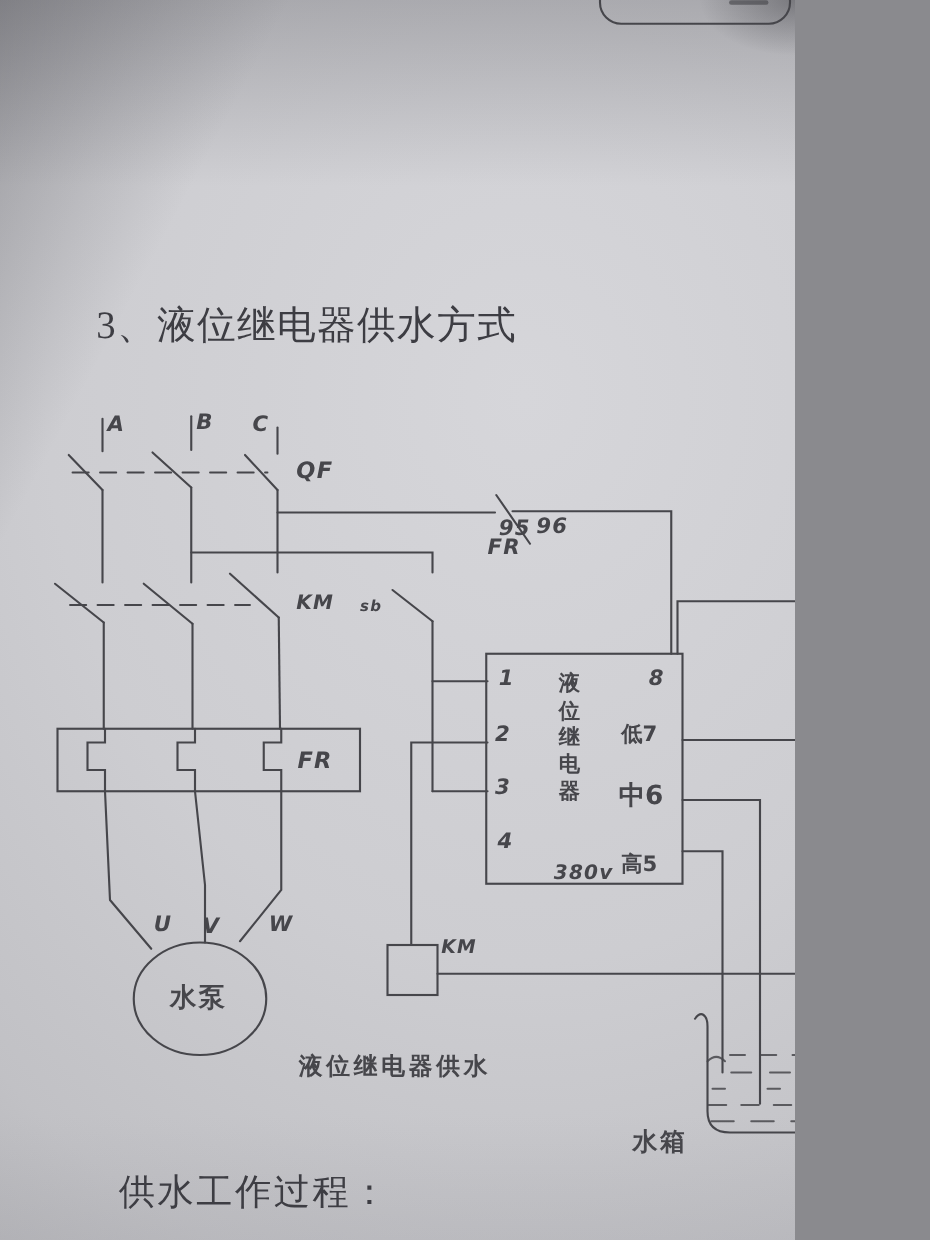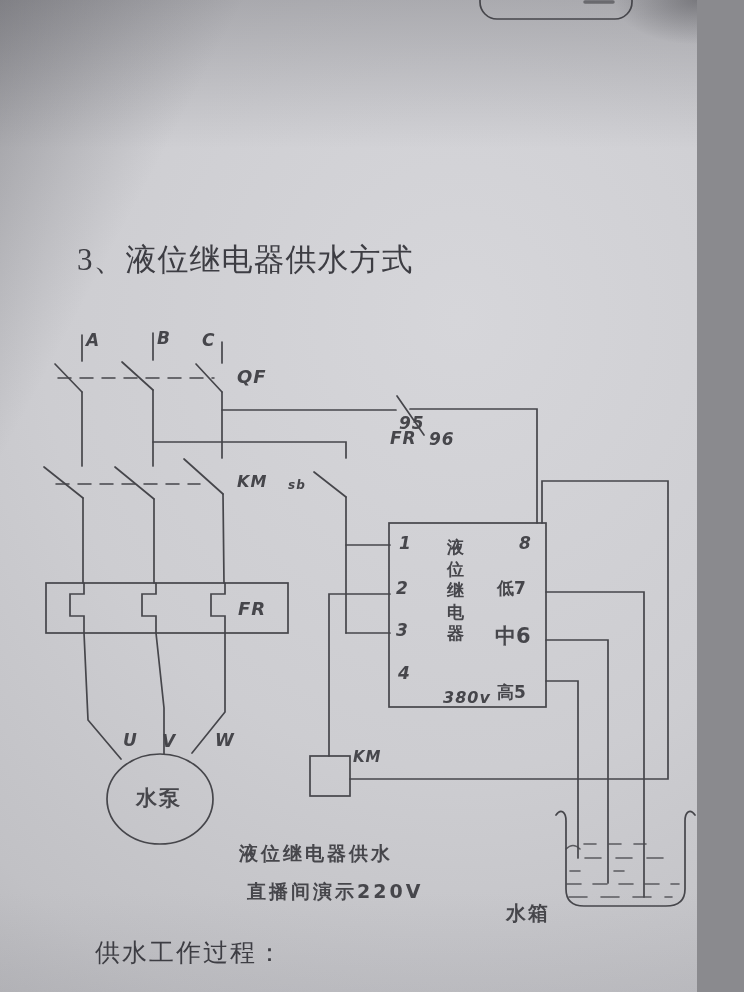--- a/index.html
+++ b/index.html
@@ -1,38 +1,38 @@
 <!DOCTYPE html>
 <html style="--ink: #46464b;"><head>
 <meta charset="utf-8">
 <style>
   html,body { margin:0; padding:0; background:#8a8a8e; }
   .page {
-    position:relative; width:697px; height:992px; overflow:hidden;
+    position:relative; width:636px; height:992px; overflow:hidden;
     font-family:"DejaVu Sans", sans-serif;
     background:
       radial-gradient(16% 6% at 100% 0%, rgba(50,50,55,.40), rgba(50,50,55,0) 75%),
       linear-gradient(118deg, rgba(58,58,64,0.34) 0%, rgba(58,58,64,0) 20%),
       linear-gradient(180deg, rgba(84,84,90,0.30) 0%, rgba(84,84,90,0) 15%),
       linear-gradient(0deg,  rgba(150,150,156,0.20) 0%, rgba(150,150,156,0) 10%),
       radial-gradient(125% 95% at 66% 32%, #d6d6da 0%, #cdcdd1 48%, #c1c1c5 78%, #b0b0b4 100%);
   }
   svg.wires { position:absolute; inset:0; filter:blur(.3px); }
   svg.wires * { stroke:var(--ink,#46464b); fill:none; stroke-width:1.7; stroke-linecap:round; }
   svg.wires .thin  { stroke-width:1.5; }
   svg.wires .dashlink { stroke-dasharray:13 9; }
   svg.wires .water { stroke-width:1.6; opacity:.85; }
   svg.wires .heavy { stroke-width:3.5; opacity:.65; }
 
   .lbl { position:absolute; color:var(--ink,#46464b); white-space:nowrap; line-height:1; }
   .it  { font-style:italic; font-weight:bold; font-size:17px; letter-spacing:1px; }
   .cn  { font-weight:bold; font-size:19px; }
   .serif { font-family:"Liberation Serif","DejaVu Serif",serif; font-weight:normal; color:#3d3d43; }
   .title  { font-size:31px; letter-spacing:1px; }
-  .footer { font-size:25px; letter-spacing:2px; }
+  .footer { font-size:29px; letter-spacing:2px; }
   .relay-name span { display:block; text-align:center; font-weight:bold; font-size:17px; line-height:21.5px; }
   .cap { font-weight:bold; font-size:19px; letter-spacing:3px;margin-top:24px; }
 </style>
 </head>
 <body>
 
 <div class="page">
 
   <svg class="wires" viewBox="0 0 744 992" width="744" height="992">
 
@@ -125,21 +125,21 @@
   <div class="lbl serif title" style="left:77px; top:244px;">3、液位继电器供水方式</div>
 
   <div class="lbl it" style="left:86px;  top:332px;">A</div>
   <div class="lbl it" style="left:157px; top:330px;">B</div>
   <div class="lbl it" style="left:202px; top:332px;">C</div>
 
   <div class="lbl it" style="left:237px; top:368px; font-size:18px;">QF</div>
 
   <div class="lbl it" style="left:371px; top:415px;margin-left:28px;">95</div>
   <div class="lbl it" style="left:390px; top:430px;">FR</div>
-  <div class="lbl it" style="left:429px; top:413px;margin-top:18px;">96</div>
+  <div class="lbl it" style="left:429px; top:413px;">96</div>
 
   <div class="lbl it" style="left:237px; top:474px; font-size:16px;">KM</div>
   <div class="lbl it" style="left:288px; top:479px; font-size:12px;">sb</div>
 
   <div class="lbl it" style="left:238px; top:600px; font-size:18px;">FR</div>
 
   <div class="lbl it" style="left:399px; top:535px;">1</div>
   <div class="lbl it" style="left:396px; top:580px;">2</div>
   <div class="lbl it" style="left:396px; top:622px;">3</div>
   <div class="lbl it" style="left:398px; top:665px;">4</div>
@@ -159,18 +159,17 @@
   <div class="lbl it" style="left:443px; top:690px; font-size:16px;">380v</div>
 
   <div class="lbl it" style="left:353px; top:750px; font-size:15px;">KM</div>
 
   <div class="lbl it" style="left:123px; top:732px;">U</div>
   <div class="lbl it" style="left:162px; top:733px;">V</div>
   <div class="lbl it" style="left:215px; top:732px;">W</div>
   <div class="lbl cn" style="left:136px; top:788px; font-size:21px; letter-spacing:2px;">水泵</div>
 
   <div class="lbl cap" style="left:239px; top:820px;">液位继电器供水</div>
-  <div class="lbl cap" style="left:247px; top:858px;">直播间演示220V</div>
 
   <div class="lbl cn" style="left:506px; top:861px; font-size:20px; letter-spacing:2px;margin-top:42px;">水箱</div>
 
   <div class="lbl serif footer" style="left:95px; top:940px;">供水工作过程：</div>
 </div>
 
 </body></html>

